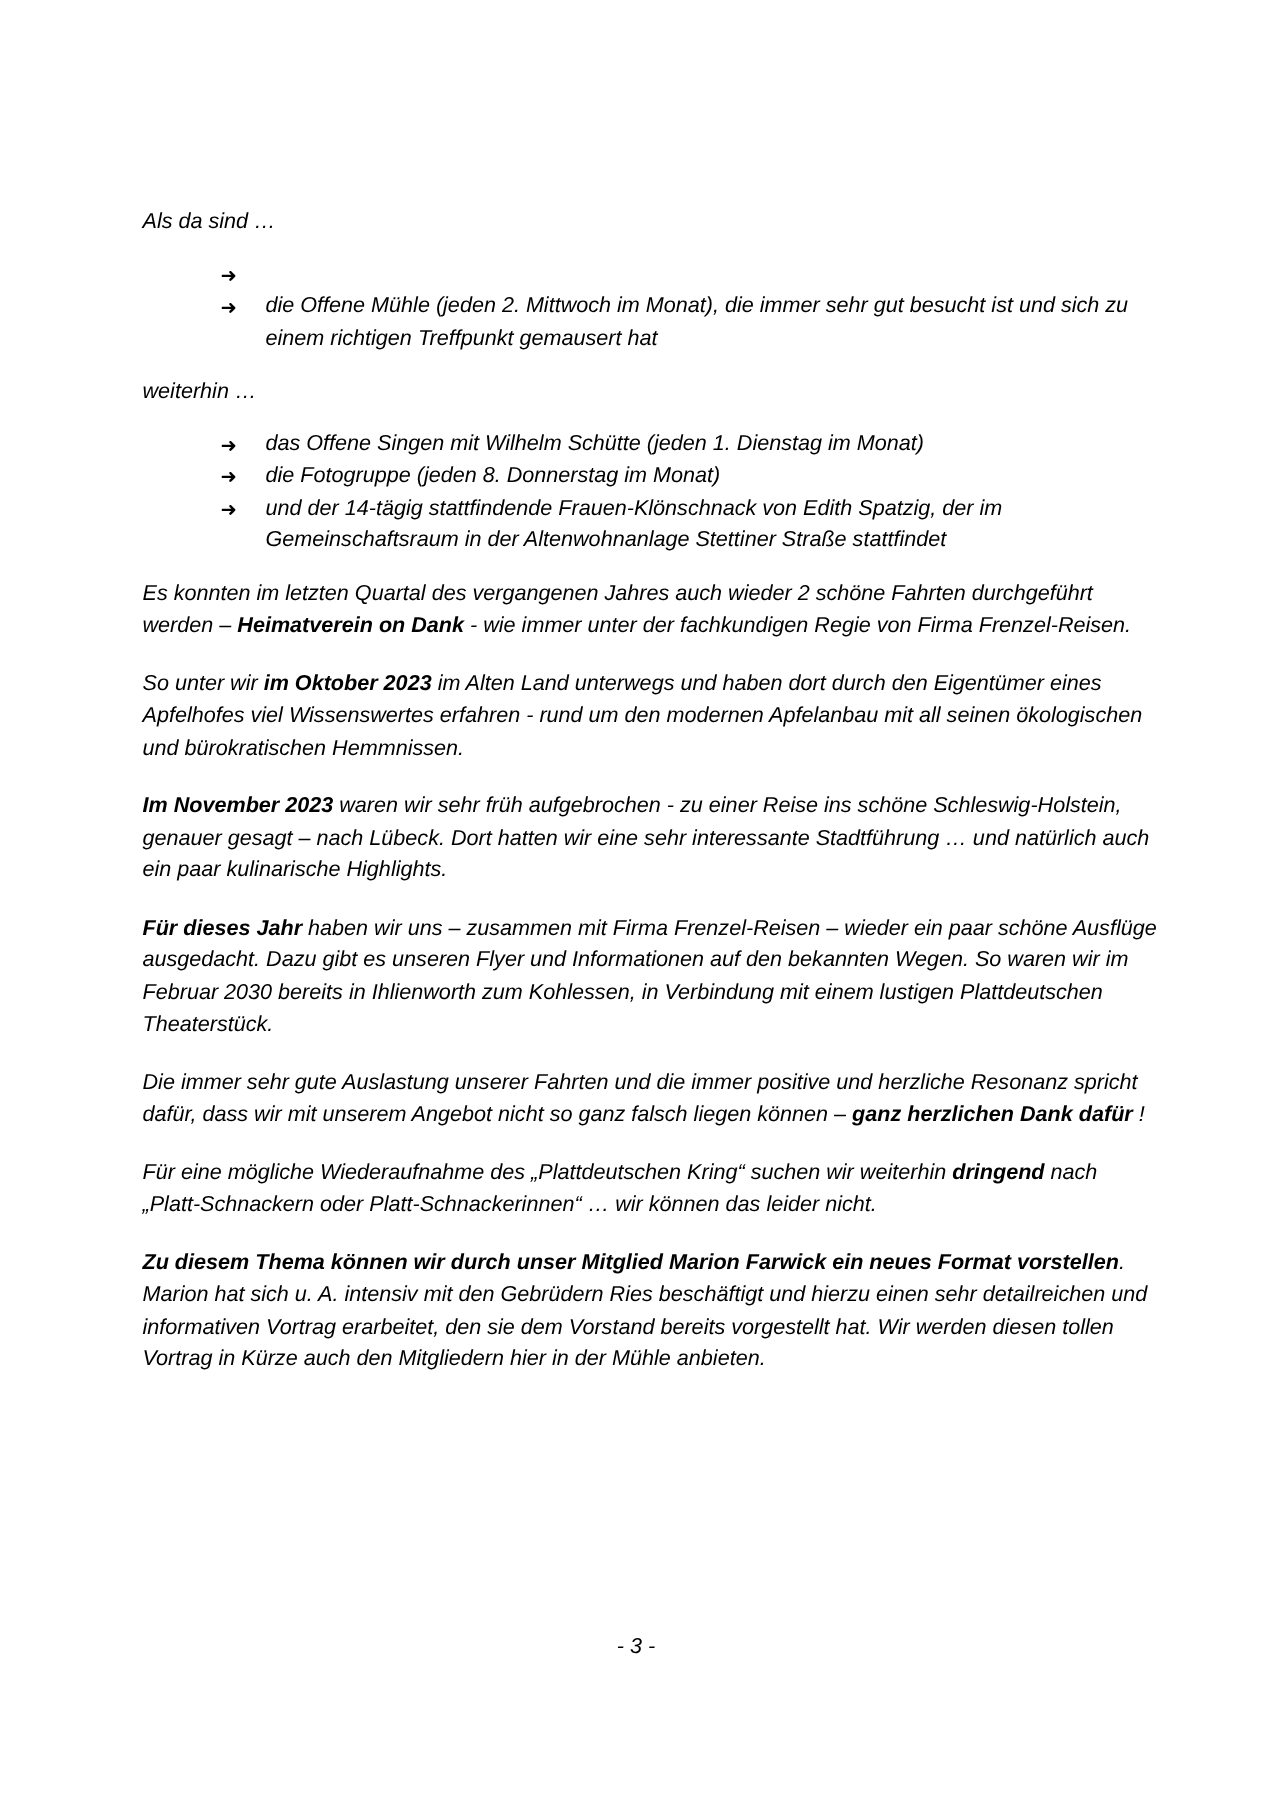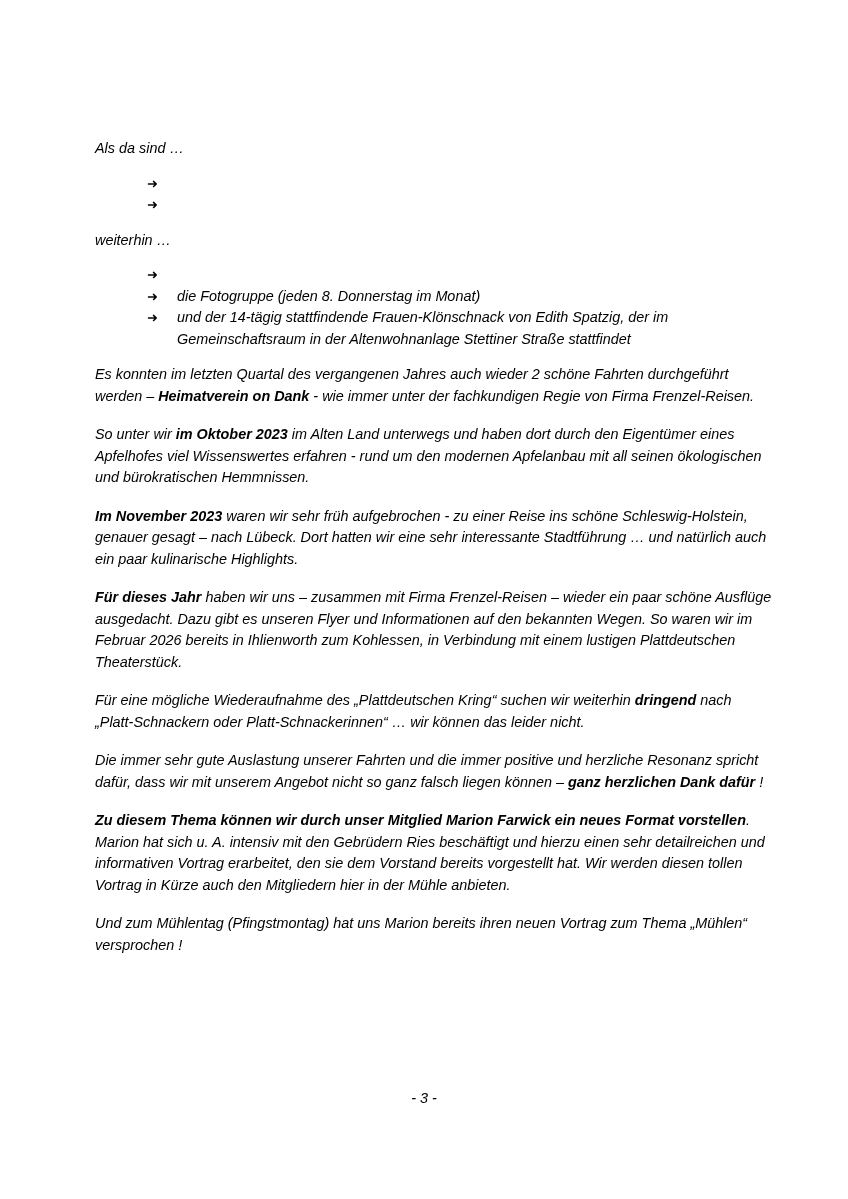--- a/index.html
+++ b/index.html
@@ -76,28 +76,30 @@
 <div class="page">
 
   <p class="para tight">Als da sind …</p>
 
   <ul class="list">
     <li class="list-item">
       <span class="arrow">➜</span>
     </li>
     <li class="list-item">
       <span class="arrow">➜</span>
+      <span class="li-text">die Offene Mühle (jeden 2. Mittwoch im Monat), die immer sehr gut besucht ist und sich zu einem richtigen Treffpunkt gemausert hat</span>
     </li>
   </ul>
 
   <p class="para tight">weiterhin …</p>
 
   <ul class="list">
     <li class="list-item">
       <span class="arrow">➜</span>
+      <span class="li-text">das Offene Singen mit Wilhelm Schütte (jeden 1. Dienstag im Monat)</span>
     </li>
     <li class="list-item">
       <span class="arrow">➜</span>
       <span class="li-text">die Fotogruppe (jeden 8. Donnerstag im Monat)</span>
     </li>
     <li class="list-item">
       <span class="arrow">➜</span>
       <span class="li-text">und der 14-tägig stattfindende Frauen-Klönschnack von Edith Spatzig, der im Gemeinschaftsraum in der Altenwohnanlage Stettiner Straße stattfindet</span>
     </li>
   </ul>
@@ -109,33 +111,32 @@
 
   <p class="para">
     <span>So unter wir </span><span class="b">im Oktober 2023</span><span> im Alten Land unterwegs und haben dort durch den Eigentümer eines Apfelhofes viel Wissenswertes erfahren - rund um den modernen Apfelanbau mit all seinen ökologischen und bürokratischen Hemmnissen.</span>
   </p>
 
   <p class="para">
     <span class="b">Im November 2023</span><span> waren wir sehr früh aufgebrochen - zu einer Reise ins schöne Schleswig-Holstein, genauer gesagt – nach Lübeck. Dort hatten wir eine sehr interessante Stadtführung … und natürlich auch ein paar kulinarische Highlights.</span>
   </p>
 
   <p class="para">
-    <span class="b">Für dieses Jahr</span><span> haben wir uns – zusammen mit Firma Frenzel-Reisen – wieder ein paar schöne Ausflüge ausgedacht. Dazu gibt es unseren Flyer und Informationen auf den bekannten Wegen. So waren wir im Februar 2026 bereits in Ihlienworth zum Kohlessen, in Verbindung mit einem lustigen Plattdeutschen Theaterstück.</span>
+    <span class="b">Für dieses Jahr</span><span> haben wir uns – zusammen mit Firma Frenzel-Reisen – wieder ein paar schöne Ausflüge ausgedacht. Dazu gibt es unseren Flyer und Informationen auf den bekannten Wegen. So waren wir im Februar 2030 bereits in Ihlienworth zum Kohlessen, in Verbindung mit einem lustigen Plattdeutschen Theaterstück.</span>
+  </p>
+
+  <p class="para">
+    <span>Die immer sehr gute Auslastung unserer Fahrten und die immer positive und herzliche Resonanz spricht dafür, dass wir mit unserem Angebot nicht so ganz falsch liegen können – </span><span class="b">ganz herzlichen Dank dafür</span><span> !</span>
   </p>
 
   <p class="para">
     <span>Für eine mögliche Wiederaufnahme des „Plattdeutschen Kring“ suchen wir weiterhin </span><span class="b">dringend</span><span> nach „Platt-Schnackern oder Platt-Schnackerinnen“ … wir können das leider nicht.</span>
-  </p>
-
-  <p class="para">
-    <span>Die immer sehr gute Auslastung unserer Fahrten und die immer positive und herzliche Resonanz spricht dafür, dass wir mit unserem Angebot nicht so ganz falsch liegen können – </span><span class="b">ganz herzlichen Dank dafür</span><span> !</span>
   </p>
 
 
   <p class="para">
     <span class="b">Zu diesem Thema können wir durch unser Mitglied Marion Farwick ein neues Format vorstellen</span><span>. Marion hat sich u. A. intensiv mit den Gebrüdern Ries beschäftigt und hierzu einen sehr detailreichen und informativen Vortrag erarbeitet, den sie dem Vorstand bereits vorgestellt hat. Wir werden diesen tollen Vortrag in Kürze auch den Mitgliedern hier in der Mühle anbieten.</span>
   </p>
 
-  <p class="para">Und zum Mühlentag (Pfingstmontag) hat uns Marion bereits ihren neuen Vortrag zum Thema „Mühlen“ versprochen !</p>
 
 </div>
 
 <div class="footer">- 3 -</div>
 
 </body></html>

